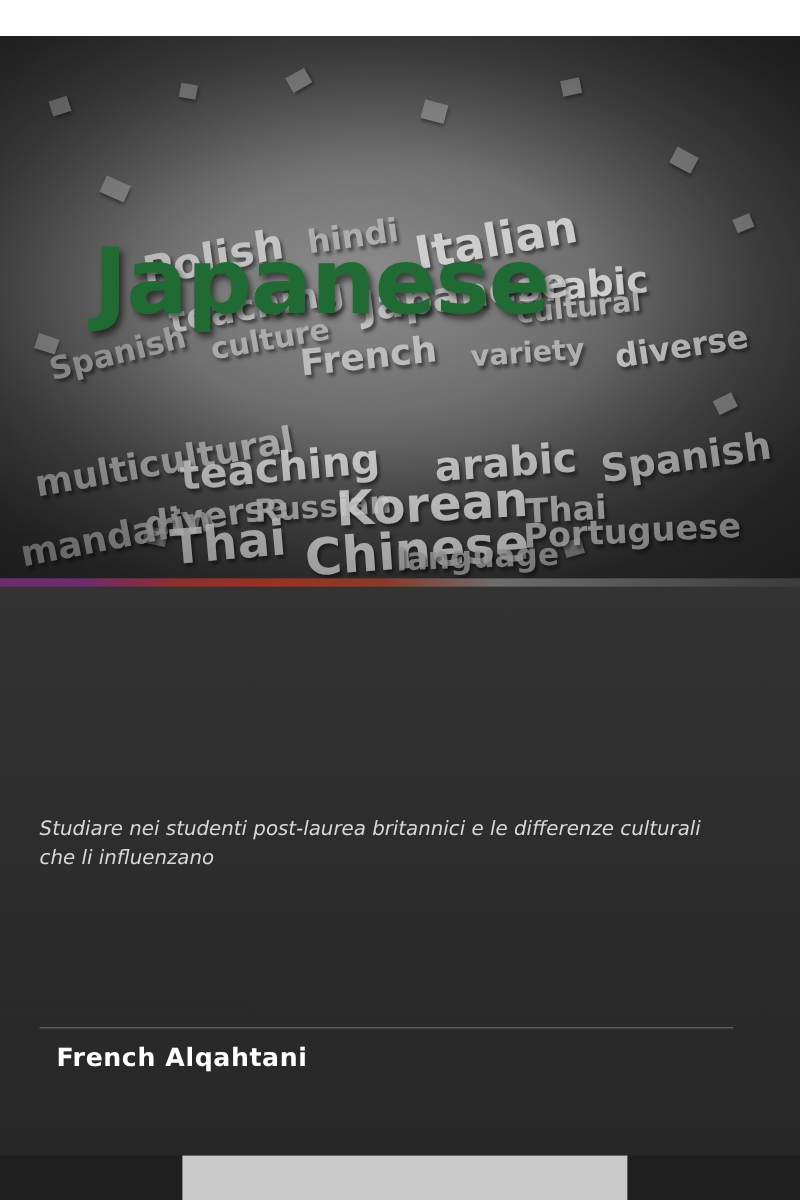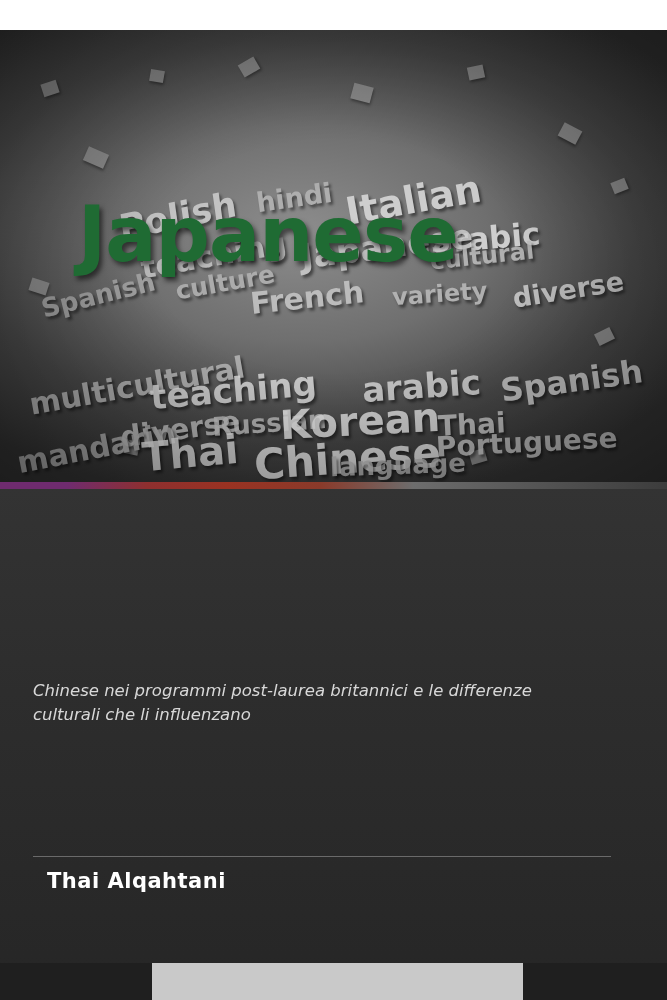--- a/index.html
+++ b/index.html
@@ -269,22 +269,22 @@
     <div class="cloudword" style="left:436px;top:396px;font-size:28px;transform:rotate(-3deg);color:#c2c2c2;">Portuguese</div>
     <div class="cloudword" style="left:330px;top:420px;font-size:26px;transform:rotate(-2deg);color:#b0b0b0;">language</div>
 
     <div class="vignette"></div>
   </div>
 
   <div class="colorbar"></div>
 
   <div class="lower"></div>
 
-  <div class="subtitle">Chinese nei programmi post-laurea britannici e le differenze culturali che li influenzano</div>
+  <div class="subtitle">Studiare nei studenti post-laurea britannici e le differenze culturali che li influenzano</div>
 
   <div class="divider"></div>
-  <div class="author">Thai Alqahtani</div>
+  <div class="author">French Alqahtani</div>
 
   <div class="bottom-left-dark"></div>
   <div class="barcode-area"></div>
   <div class="bottom-right-dark"></div>
 
 </div>
 
 </body></html>

